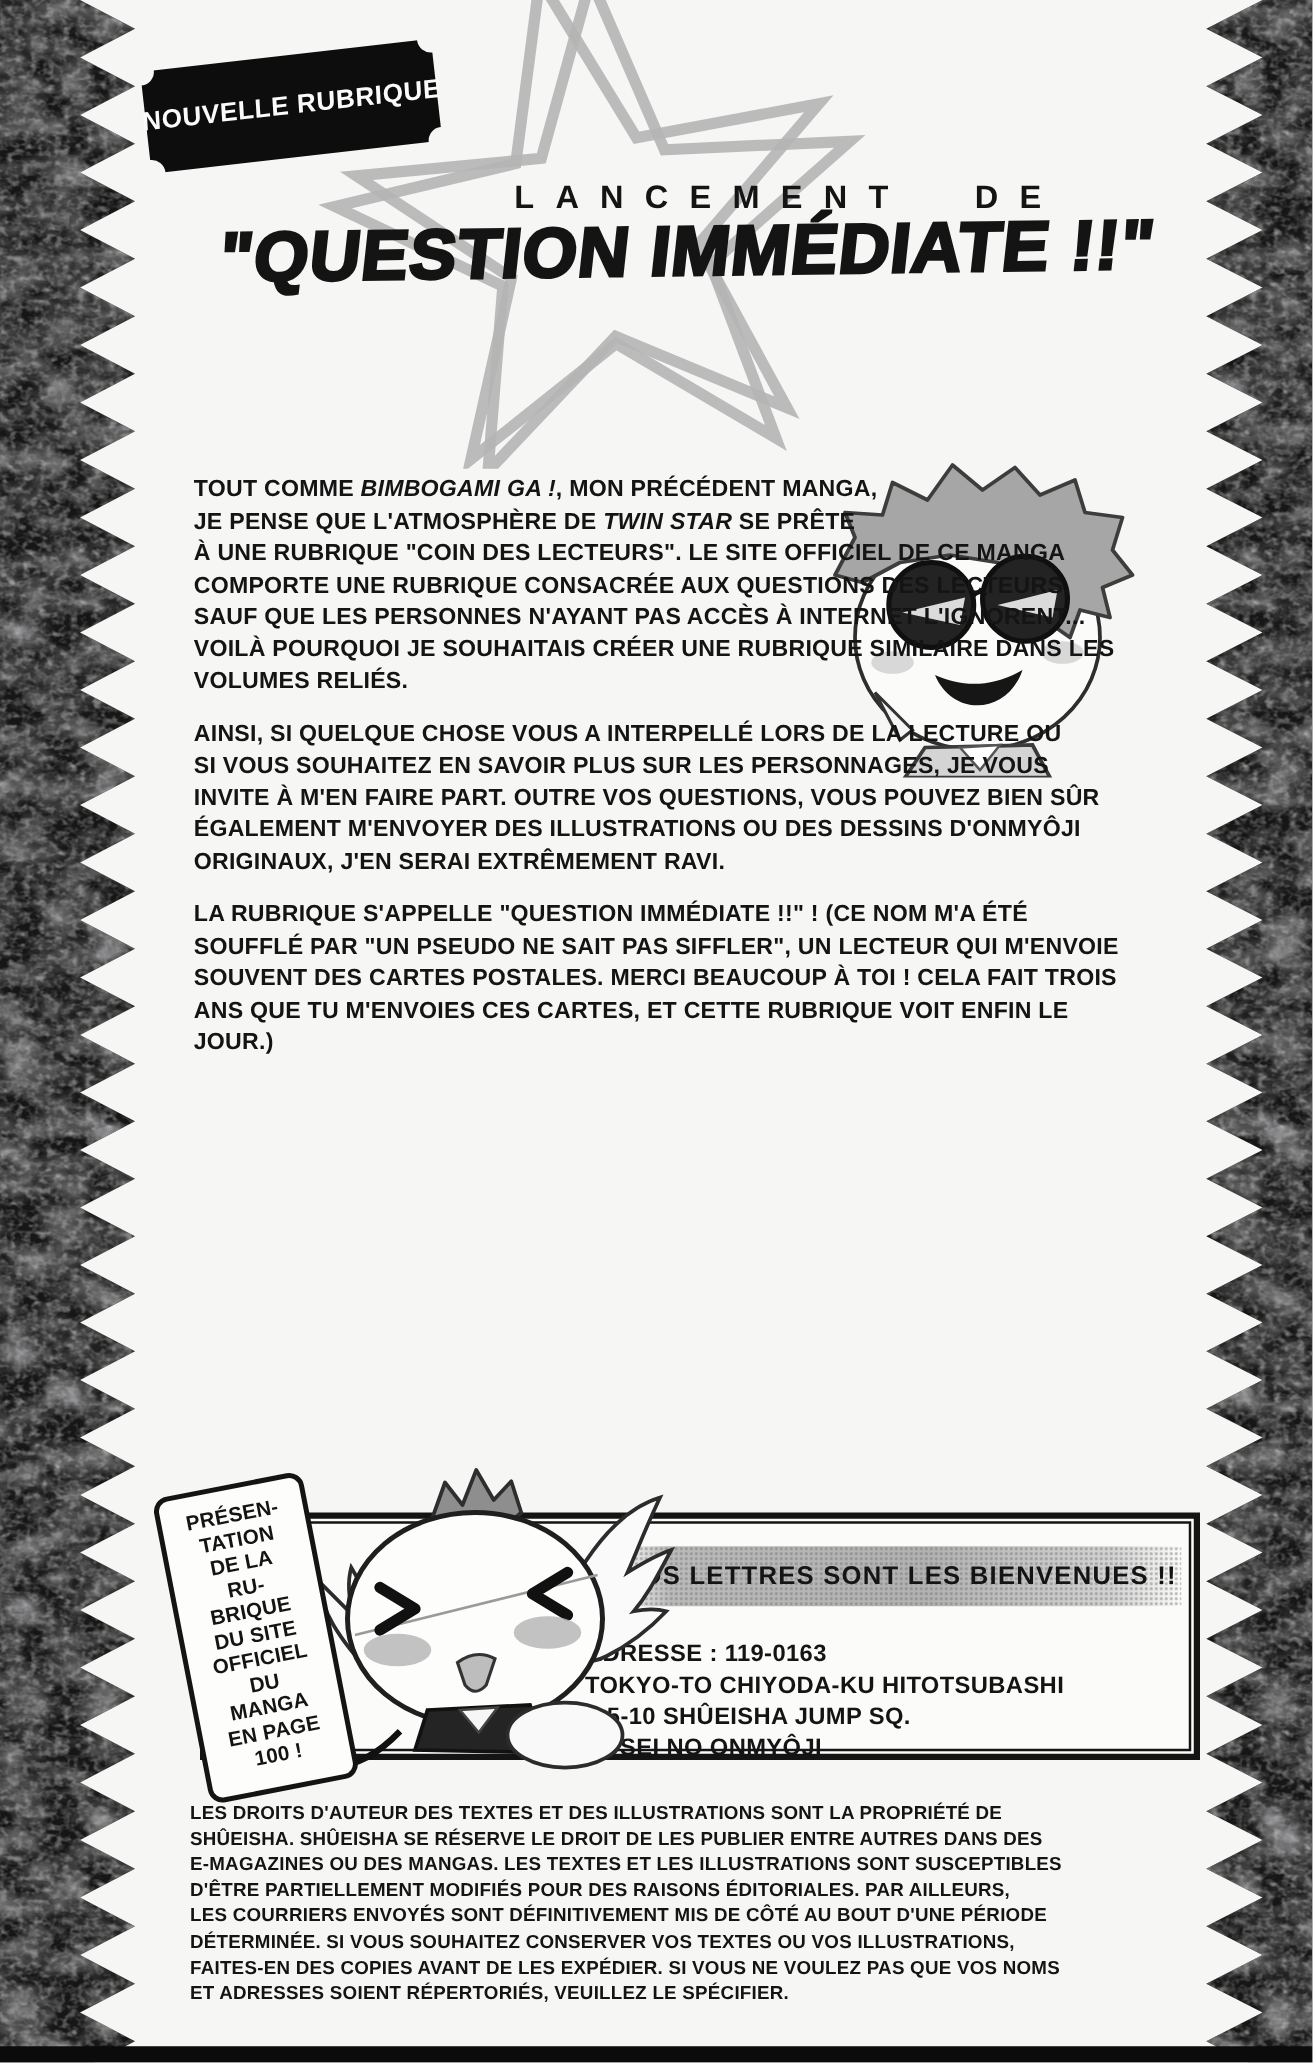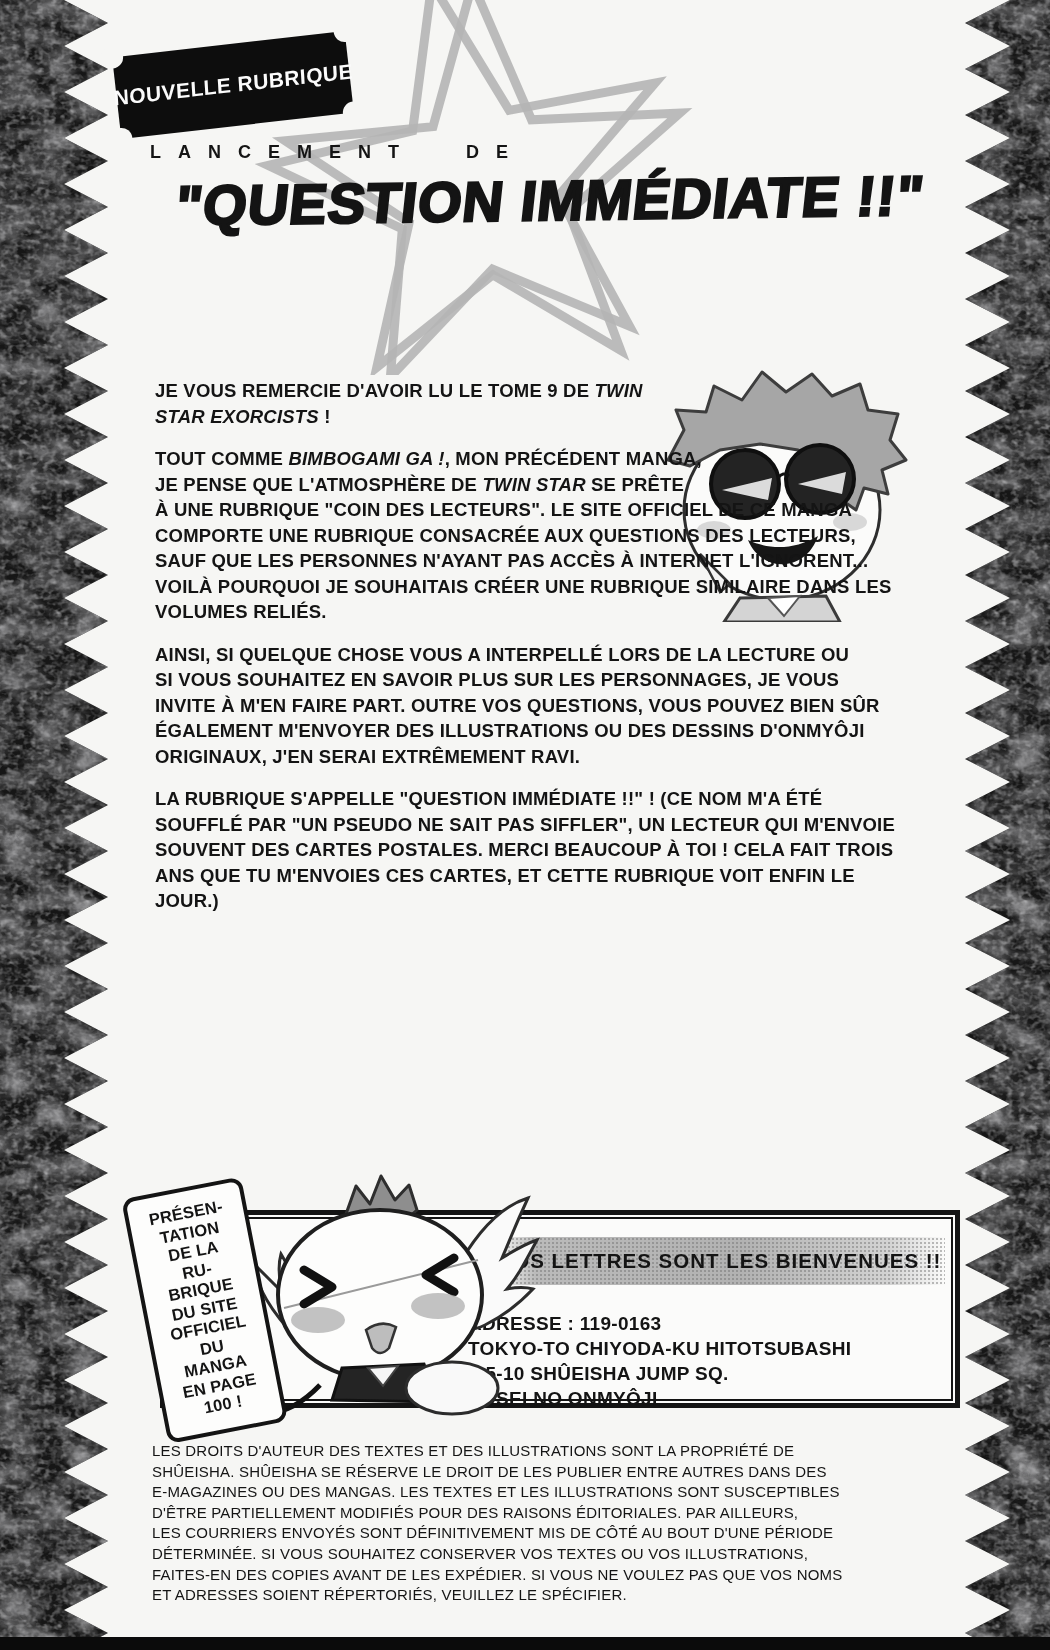--- a/index.html
+++ b/index.html
@@ -30,22 +30,22 @@
   .ticket-label{
     color:#fbfbfb; font-weight:bold; font-size:21px; letter-spacing:.5px;
     transform:skewX(-3deg); white-space:nowrap;
   }
 
   
   svg.star{position:absolute; left:250px; top:-35px; z-index:0;}
   .star-poly{fill:none; stroke:var(--star); stroke-width:9; opacity:.9;}
 
   .kicker{
-    position:absolute; left:150px; top:142px; width:700px; text-align:left; z-index:2;
-    font-size:18px; font-weight:bold; letter-spacing:17px; word-spacing:28px; white-space:nowrap;
+    position:absolute; left:150px; top:142px; width:700px; text-align:right; z-index:2;
+    font-size:26px; font-weight:bold; letter-spacing:17px; word-spacing:28px; white-space:nowrap;
   }
   .big-title{
     position:absolute; left:160px; top:168px; width:780px; text-align:center; z-index:2;
     font-size:56px; font-weight:bold; letter-spacing:1px; white-space:nowrap;
     transform:skewX(-7deg) rotate(-0.8deg);
     -webkit-text-stroke:2.5px var(--ink);
   }
 
   svg.avatar{position:absolute; left:650px; top:352px; z-index:2;}
   svg.mascot{position:absolute; left:240px; top:1148px; z-index:4;}
@@ -79,21 +79,21 @@
   .sign{
     position:absolute; left:120px; top:1188px; width:122px; z-index:5;
     background:#fdfdfc; border:4px solid var(--ink); border-radius:12px;
     transform:rotate(-11deg); transform-origin:50% 0;
     padding:12px 2px 14px 2px; box-sizing:border-box; text-align:center;
   }
   .sign-text{font-size:16.5px; line-height:19.5px; font-weight:bold; letter-spacing:.2px;}
 
   .legal{
     position:absolute; left:152px; top:1441px; width:790px; z-index:2;
-    font-size:15px; font-weight:normal; line-height:20.6px; letter-spacing:.2px; white-space:nowrap;
+    font-size:15px; font-weight:bold; line-height:20.6px; letter-spacing:.2px; white-space:nowrap;
   }
 </style>
 </head>
 <body>
 
 <div class="page" style="--bg: #f6f6f4; --ink: #141414; --star: #b5b5b5; --band: #b4b4b4;">
 
   <svg class="border border-left" width="112" height="1650" aria-hidden="true">
     <defs>
       <filter id="nzA" x="0%" y="0%" width="100%" height="100%">
@@ -151,21 +151,20 @@
     <path d="M128,126 Q133,119 139,124" stroke="#111" stroke-width="3" fill="none"></path>
     <path d="M98,188 C112,222 156,220 168,184 C144,198 120,198 98,188 Z" fill="#161616"></path>
     <ellipse cx="64" cy="178" rx="17" ry="9" fill="#d8d8d8"></ellipse>
     <ellipse cx="200" cy="170" rx="17" ry="9" fill="#d8d8d8"></ellipse>
     <path d="M70,240 L50,202 L80,232 Z" fill="#f4f4f4" stroke="#333" stroke-width="2.5"></path>
     <path d="M90,246 L176,244 L190,270 L74,270 Z" fill="#d4d4d4" stroke="#3a3a3a" stroke-width="3"></path>
     <path d="M118,246 L134,264 L150,244 Z" fill="#fff" stroke="#555" stroke-width="2"></path>
   </svg>
 
   <div class="body-text" id="body-text">
-      <p>JE VOUS REMERCIE D'AVOIR LU LE TOME 9 DE <i>TWIN</i><br><i>STAR EXORCISTS</i> !</p>
       <p>TOUT COMME <i>BIMBOGAMI GA !</i>, MON PRÉCÉDENT MANGA,<br>JE PENSE QUE L'ATMOSPHÈRE DE <i>TWIN STAR</i> SE PRÊTE<br>À UNE RUBRIQUE "COIN DES LECTEURS". LE SITE OFFICIEL DE CE MANGA<br>COMPORTE UNE RUBRIQUE CONSACRÉE AUX QUESTIONS DES LECTEURS,<br>SAUF QUE LES PERSONNES N'AYANT PAS ACCÈS À INTERNET L'IGNORENT...<br>VOILÀ POURQUOI JE SOUHAITAIS CRÉER UNE RUBRIQUE SIMILAIRE DANS LES<br>VOLUMES RELIÉS.</p>
       <p>AINSI, SI QUELQUE CHOSE VOUS A INTERPELLÉ LORS DE LA LECTURE OU<br>SI VOUS SOUHAITEZ EN SAVOIR PLUS SUR LES PERSONNAGES, JE VOUS<br>INVITE À M'EN FAIRE PART. OUTRE VOS QUESTIONS, VOUS POUVEZ BIEN SÛR<br>ÉGALEMENT M'ENVOYER DES ILLUSTRATIONS OU DES DESSINS D'ONMYÔJI<br>ORIGINAUX, J'EN SERAI EXTRÊMEMENT RAVI.</p>
       <p>LA RUBRIQUE S'APPELLE "QUESTION IMMÉDIATE !!" ! (CE NOM M'A ÉTÉ<br>SOUFFLÉ PAR "UN PSEUDO NE SAIT PAS SIFFLER", UN LECTEUR QUI M'ENVOIE<br>SOUVENT DES CARTES POSTALES. MERCI BEAUCOUP À TOI ! CELA FAIT TROIS<br>ANS QUE TU M'ENVOIES CES CARTES, ET CETTE RUBRIQUE VOIT ENFIN LE<br>JOUR.)</p>
     </div>
 
   <div class="mailbox">
     <div class="mailbox-inner"></div>
     <div class="mail-band">
       <span class="mail-band-label">VOS LETTRES SONT LES BIENVENUES !!</span>
     </div>

